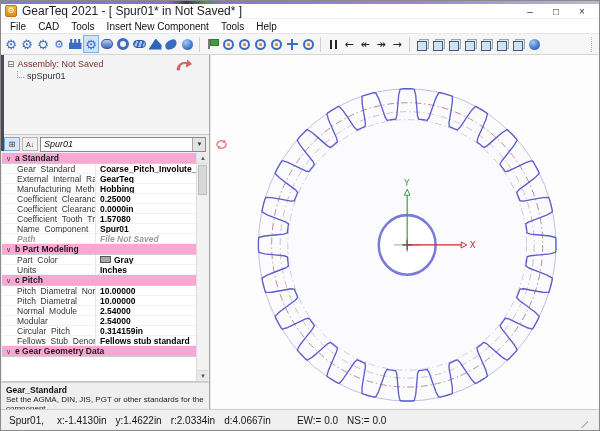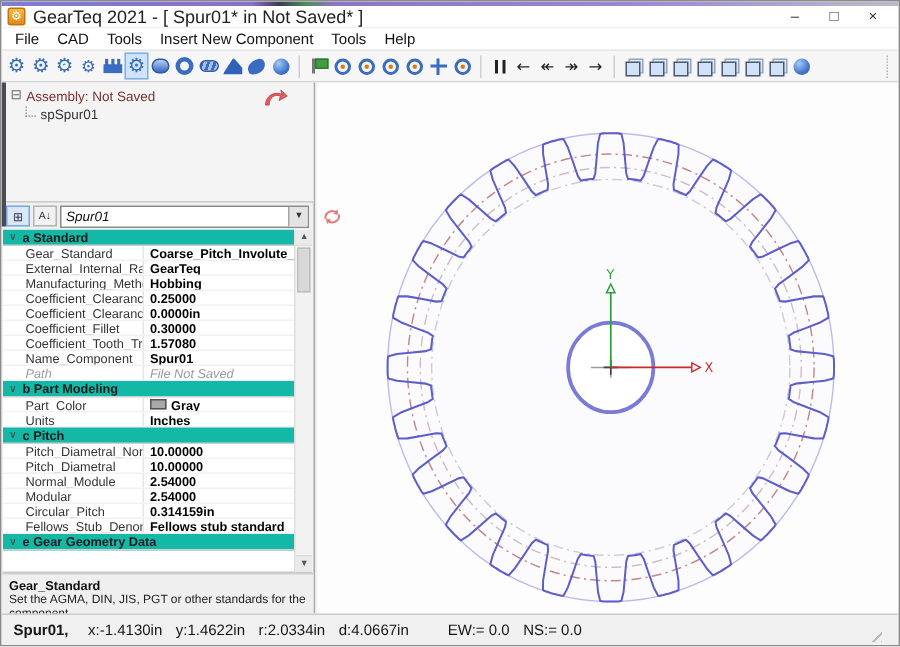--- a/index.html
+++ b/index.html
@@ -68,45 +68,45 @@
   .selector-row { height:18px; display:flex; align-items:center; gap:2px; padding:1px 3px; }
   .sort-btn { width:16px; height:14px; background:#f1f1f1; border:1px solid #b3b3b3; display:flex; align-items:center; justify-content:center; font-size:8px; color:#334; }
   .sort-btn.pressed { background:#d9e7f7; border-color:#79a7d9; }
   .sort-btn .az { font-size:7px; }
   .dropdown { flex:1; height:15px; background:#fff; border:1px solid #8a8a8a; display:flex; align-items:center; }
   .dropdown .dd-value { flex:1; font-size:9px; font-style:italic; color:#111; padding-left:3px; white-space:nowrap; overflow:hidden; }
   .dropdown .dd-arrow { width:13px; height:13px; background:#e3e3e3; border-left:1px solid #a5a5a5; display:flex; align-items:center; justify-content:center; font-size:6px; color:#333; }
 
   .prop-grid { flex:1; background:#fff; border-bottom:1px solid #c9c9c9; position:relative; overflow:hidden; min-height:0; margin:0 1px; }
   .grid-rows { margin-right:12px; }
-  .pg-cat { display:flex; align-items:center; height:11px; background:#14b8a6; border-bottom:1px solid #cfcfcf; }
+  .pg-cat { display:flex; align-items:center; height:11px; background:#f9a8d4; border-bottom:1px solid #cfcfcf; }
   .pg-chev { width:13px; text-align:center; font-size:7px; color:#444; line-height:11px; }
   .pg-cat-label { font-size:8.5px; font-weight:700; color:#1c1c1c; white-space:nowrap; }
   .pg-row { display:flex; height:10px; background:#fff; border-bottom:1px solid #f1f1f1; font-size:8.5px; }
   .pg-label { flex:0 0 94px; padding-left:15px; color:#333; line-height:10px; white-space:nowrap; overflow:hidden; border-right:1px solid #e6e6e6; }
   .pg-value { flex:1; padding-left:4px; font-weight:700; color:#000; line-height:10px; white-space:nowrap; overflow:hidden; display:flex; align-items:center; gap:3px; }
-  .pg-row.muted .pg-label, .pg-row.muted .pg-value { color:#9a9a9a; font-style:italic; font-weight:400; }
+  .pg-row.muted .pg-label, .pg-row.muted .pg-value { color:#9a9a9a; font-style:italic; font-weight:700; }
   .pg-swatch { display:inline-block; width:11px; height:7px; border:1px solid #555; flex:0 0 auto; }
   .scrollbar { position:absolute; right:0; top:0; bottom:0; width:12px; background:#f2f2f2; border-left:1px solid #ddd; }
   .sb-arrow { height:11px; display:flex; align-items:center; justify-content:center; font-size:6px; color:#555; background:#eaeaea; border-bottom:1px solid #ddd; }
   .sb-arrow.down { position:absolute; bottom:0; left:0; right:0; border-top:1px solid #ddd; border-bottom:none; }
   .sb-thumb { position:absolute; top:12px; left:1px; right:1px; height:30px; background:#d8d8d8; border:1px solid #bdbdbd; }
 
   .descr { height:27px; background:#efefef; border-top:1px solid #cfcfcf; padding:2px 5px; }
   .descr-title { font-size:8.5px; font-weight:700; color:#111; }
   .descr-text { font-size:8px; color:#222; line-height:1.15; }
 
   .canvas { flex:1; background:#fdfdfd; position:relative; border-left:1px solid #e8e8e8; }
   .canvas svg.gear { position:absolute; inset:0; width:100%; height:100%; }
   .rotate-view { position:absolute; left:3px; top:82px; }
 
   
   .statusbar { height:21px; background:#f0f0f0; border-top:1px solid #cccccc; display:flex; align-items:center; padding-left:8px; font-size:10px; color:#151515; position:relative; }
   .statusbar span { margin-right:9px; white-space:nowrap; }
-  .statusbar .st-0 { margin-right:13px;font-weight:bold; }
+  .statusbar .st-0 { margin-right:13px; }
   .statusbar .st-4 { margin-right:26px; }
   .grip { position:absolute; right:2px; bottom:2px; width:10px; height:10px; background:repeating-linear-gradient(135deg,#b9b9b9 0 1.5px,transparent 1.5px 4.5px); clip-path:polygon(100% 0,100% 100%,0 100%); }
 </style>
 </head>
 <body>
 
 <div class="window">
   <div class="desktop-strip"></div>
 
   <div class="titlebar">
@@ -297,26 +297,20 @@
             <div class="pg-row">
               <span class="pg-label">Coefficient_Clearanc</span>
               <span class="pg-value">
                 <span class="pg-vtext">0.25000</span>
               </span>
             </div>
             <div class="pg-row">
               <span class="pg-label">Coefficient_Clearanc</span>
               <span class="pg-value">
                 <span class="pg-vtext">0.0000in</span>
-              </span>
-            </div>
-            <div class="pg-row">
-              <span class="pg-label">Coefficient_Fillet</span>
-              <span class="pg-value">
-                <span class="pg-vtext">0.30000</span>
               </span>
             </div>
             <div class="pg-row">
               <span class="pg-label">Coefficient_Tooth_Tr</span>
               <span class="pg-value">
                 <span class="pg-vtext">1.57080</span>
               </span>
             </div>
             <div class="pg-row">
               <span class="pg-label">Name_Component</span>

